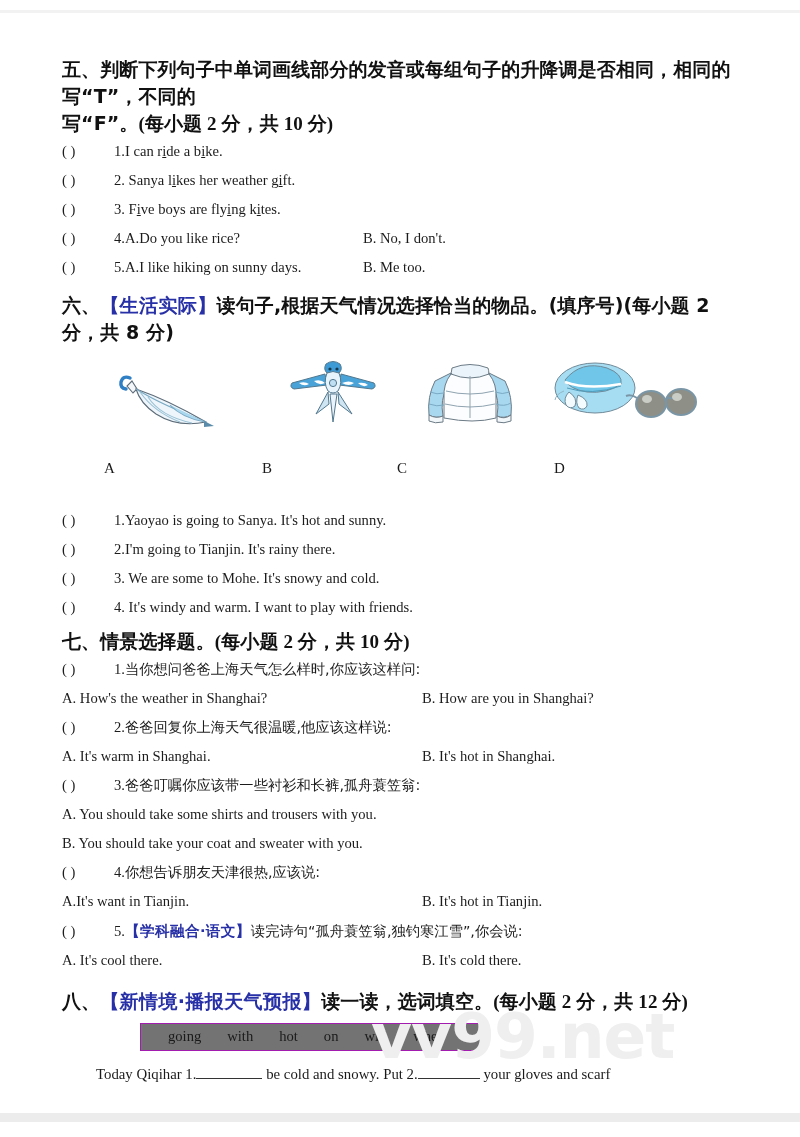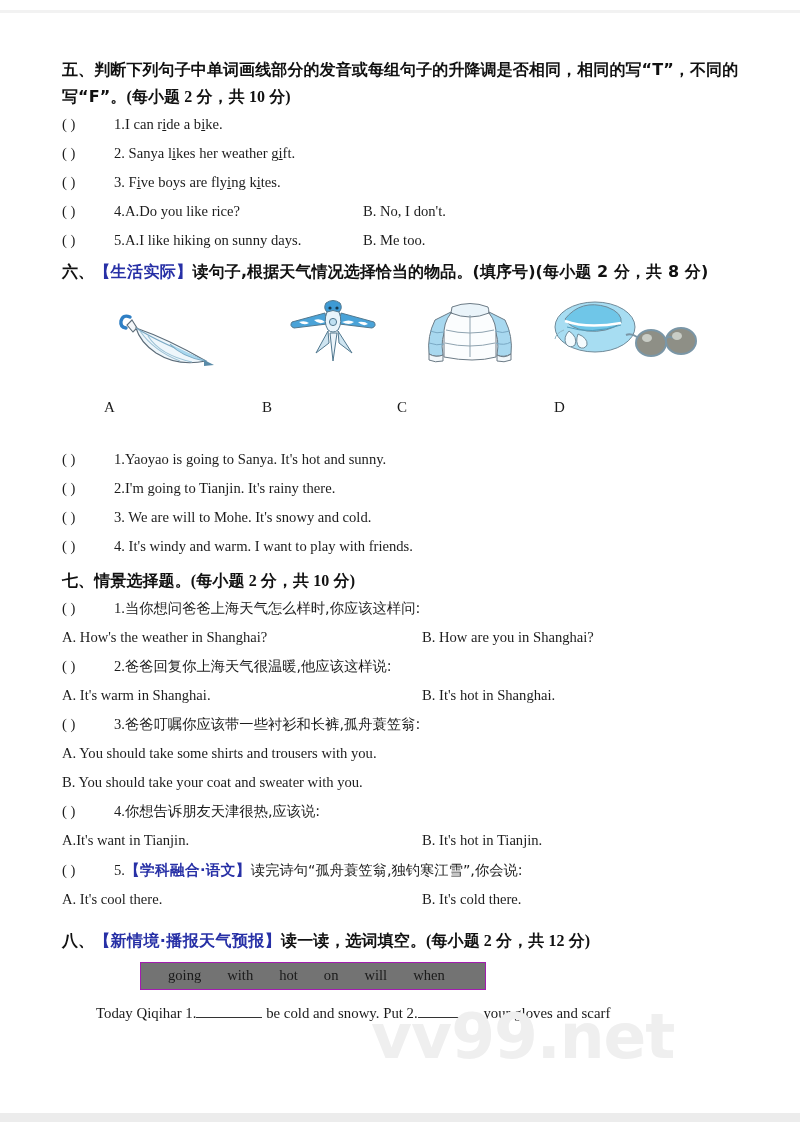--- a/index.html
+++ b/index.html
@@ -35,21 +35,21 @@
   .content {
     position: absolute;
     left: 62px;
     top: 56px;
     width: 690px;
   }
 
   
   .sec-head {
     font-weight: bold;
-    font-size: 16px;
+    font-size: 19px;
     line-height: 27px;
     letter-spacing: 0.1px;
     color: #111;
   }
   .sec-head .cn { font-family: "DejaVu Sans", "Liberation Sans", sans-serif; font-weight: bold; }
   .tag-blue {
     color: #2730a6;
     font-family: "DejaVu Sans", "Liberation Sans", sans-serif;
     font-weight: bold;
     letter-spacing: 0.4px;
@@ -160,21 +160,21 @@
     </div>
 
     <div class="q">
       <span class="paren">(          )</span><span>4.</span><span style="display:inline-block;width:238px">A.Do you like rice?</span><span class="opt-b">B. No, I don't.</span>
     </div>
 
     <div class="q">
       <span class="paren">(          )</span><span>5.</span><span style="display:inline-block;width:238px">A.I like hiking on sunny days.</span><span class="opt-b">B. Me too.</span>
     </div>
 
-    <div class="sec-head" style="margin-top:3px">
+    <div class="sec-head" style="margin-top:10px">
       <span class="cn">六、</span><span class="tag-blue">【生活实际】</span><span class="cn">读句子,根据天气情况选择恰当的物品。</span><span class="cn">(填序号)(每小题 2 分，共 8 分)</span>
     </div>
 
     <div class="pics">
 
       <div class="pic" style="left:46px; top:4px;">
         <svg viewBox="0 0 130 80">
           <g stroke="#5b6b78" stroke-width="1.1" fill="none">
             <path d="M22 22 q-7 -3 -9 4 q-1 6 5 7" stroke="#2f7fc4" stroke-width="3.4" stroke-linecap="round"></path>
             <path d="M24 25 l5 8 l-4 4 l-6 -7 z" fill="#f4f7f9"></path>
@@ -260,21 +260,21 @@
 
     <div style="height:22px"></div>
 
     <div class="q">
       <span class="paren">(          )</span><span>1.</span><span>Yaoyao is going to Sanya. It's hot and sunny.</span>
     </div>
     <div class="q">
       <span class="paren">(          )</span><span>2.</span><span>I'm going to Tianjin. It's rainy there.</span>
     </div>
     <div class="q">
-      <span class="paren">(          )</span><span>3. </span><span>We are will to Mohe. It's snowy and cold.</span>
+      <span class="paren">(          )</span><span>3. </span><span>We are some to Mohe. It's snowy and cold.</span>
     </div>
     <div class="q">
       <span class="paren">(          )</span><span>4. </span><span>It's windy and warm. I want to play with friends.</span>
     </div>
 
     <div class="sec-head" style="margin-top:6px">
       <span class="cn">七、情景选择题。</span><span>(每小题 2 分，共 10 分)</span>
     </div>
 
     <div class="q">

